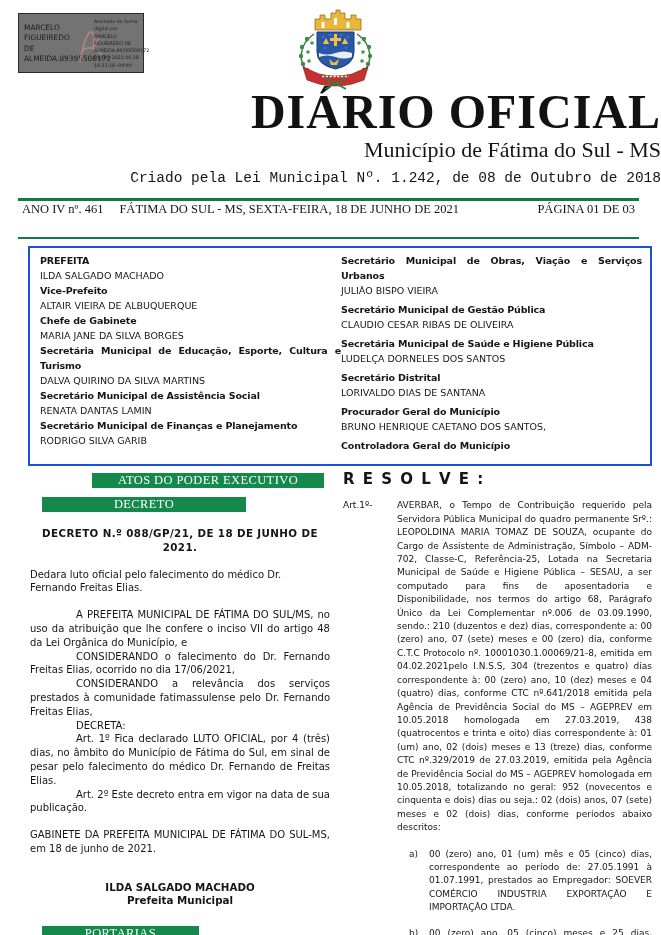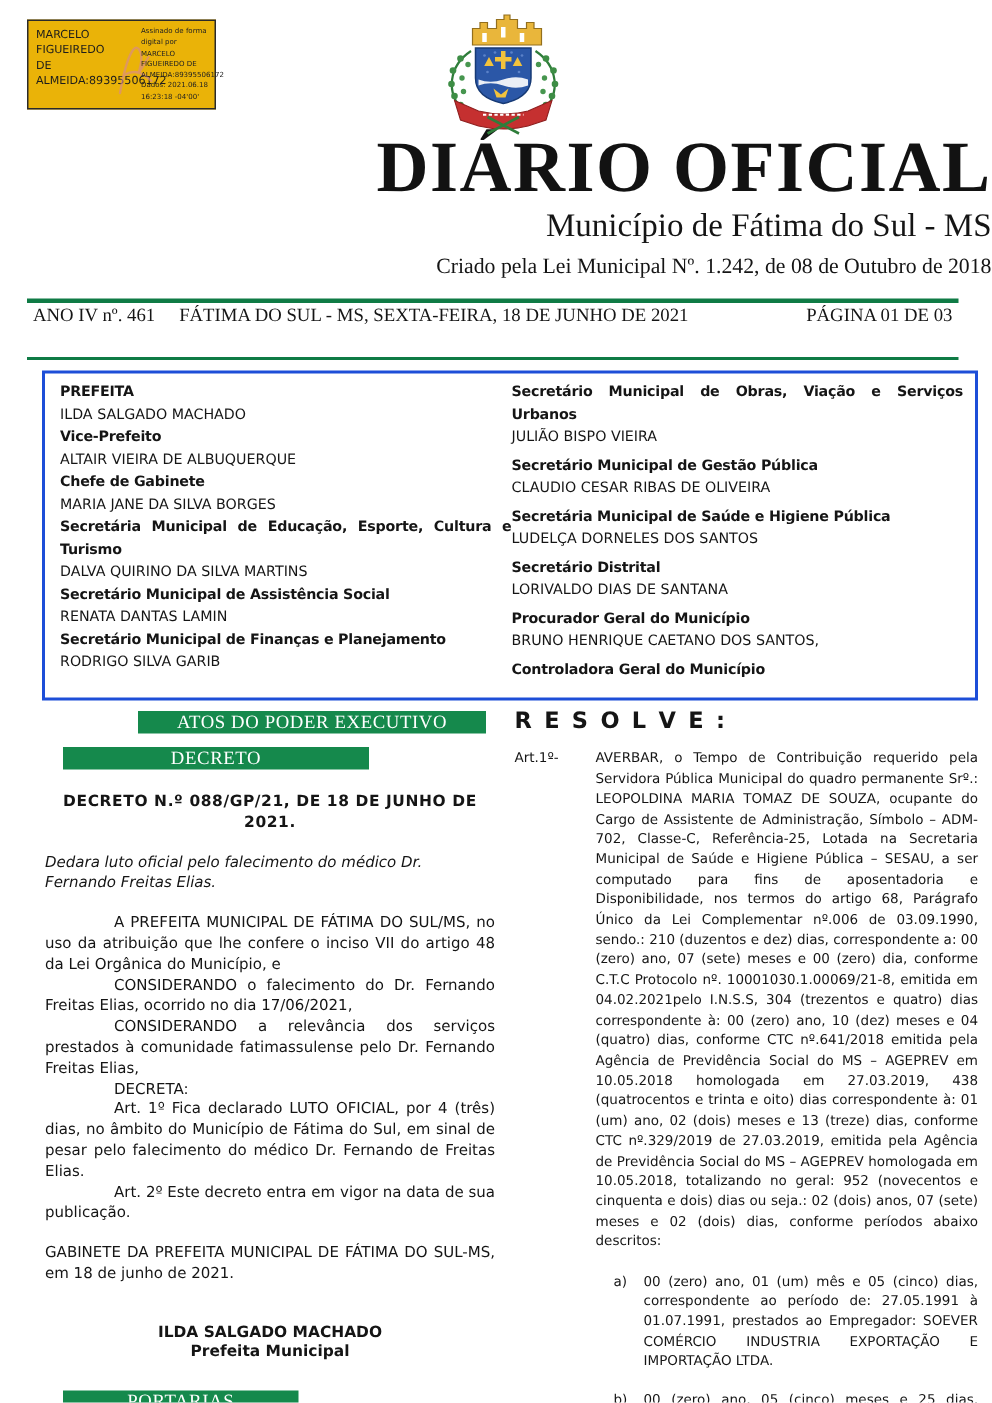--- a/index.html
+++ b/index.html
@@ -6,34 +6,35 @@
   html,body { margin:0; padding:0; background:#ffffff; }
   body {
     width:661px; height:935px; position:relative; overflow:hidden;
     font-family:"DejaVu Sans", sans-serif; color:#151515;
   }
 
   
   .sig-box{
     position:absolute; left:18px; top:13px; width:126px; height:60px;
     border:1.4px solid #2a2a2a; display:flex; gap:4px; padding:4px 3px 3px 5px;
-    background:#eab308;
+    background:#737373;
+    align-items:center;
   }
   .sig-name{ width:66px; font-size:7.4px; line-height:1.4; color:#1c1c1c; }
   .sig-flourish{ position:absolute; left:58px; top:10px; width:26px; height:44px; opacity:.65; }
   .sig-details{ width:48px; font-size:4.7px; line-height:1.55; color:#222; position:relative; z-index:1; }
 
   
   .crest{ position:absolute; left:287px; top:5px; width:97px; height:86px; }
 
   
   .masthead{ padding-top:88px; text-align:right; font-family:"Liberation Serif", serif; }
   .masthead-title{ font-size:48px; line-height:1.0; font-weight:bold; letter-spacing:1px; color:#121212; }
   .masthead-subtitle{ font-size:22px; margin-top:1px; }
-  .masthead-law{ font-size:14.5px; margin-top:7px; }
+  .masthead-law{ font-size:14.5px; margin-top:7px;font-family:Liberation Mono, monospace; }
 
   
   .info-bar{
     margin:12px 22px 0 18px; border-top:3px solid #0f7b45; border-bottom:2.5px solid #0f7b45;
     display:flex; justify-content:space-between; align-items:center;
     padding:1px 4px 20px; font-family:"Liberation Serif", serif; font-size:12.5px;
   }
   .info-left{ display:flex; gap:16px; }
 
   
@@ -54,21 +55,21 @@
   .section-bar{
     background:#15894c; color:#fff; text-align:center;
     font-family:"Liberation Serif", serif; font-size:12.5px;
     line-height:15px; height:15px; letter-spacing:0.4px;
   }
   .bar-atos{ margin:0 6px 9px 62px; }
   .bar-decreto{ margin:0 84px 0 12px; }
   .bar-portarias{ margin:18px 131px 0 12px; }
 
   .doc-title{ font-weight:bold; text-align:center; font-size:10.3px; letter-spacing:0.4px; margin:15px 0 0; }
-  .summary{ font-style:italic; margin:13px 0 0; }
+  .summary{ margin:13px 0 0; }
   .par{ margin:0; text-indent:46px; text-align:justify; }
   .par.first{ margin-top:13px; }
   .par.gab{ text-indent:0; margin-top:13px; }
   .signer{ text-align:center; font-weight:bold; font-size:10.3px; line-height:13.5px; margin-top:25px; }
 
   .resolve-heading{ font-weight:bold; font-size:15px; letter-spacing:1.5px; }
   .article-row{ display:flex; margin-top:13px; }
   .article-label{ width:54px; flex:none; }
   .article-body{ flex:1; text-align:justify; }
   .res-items{ margin:13px 0 0 66px; }

